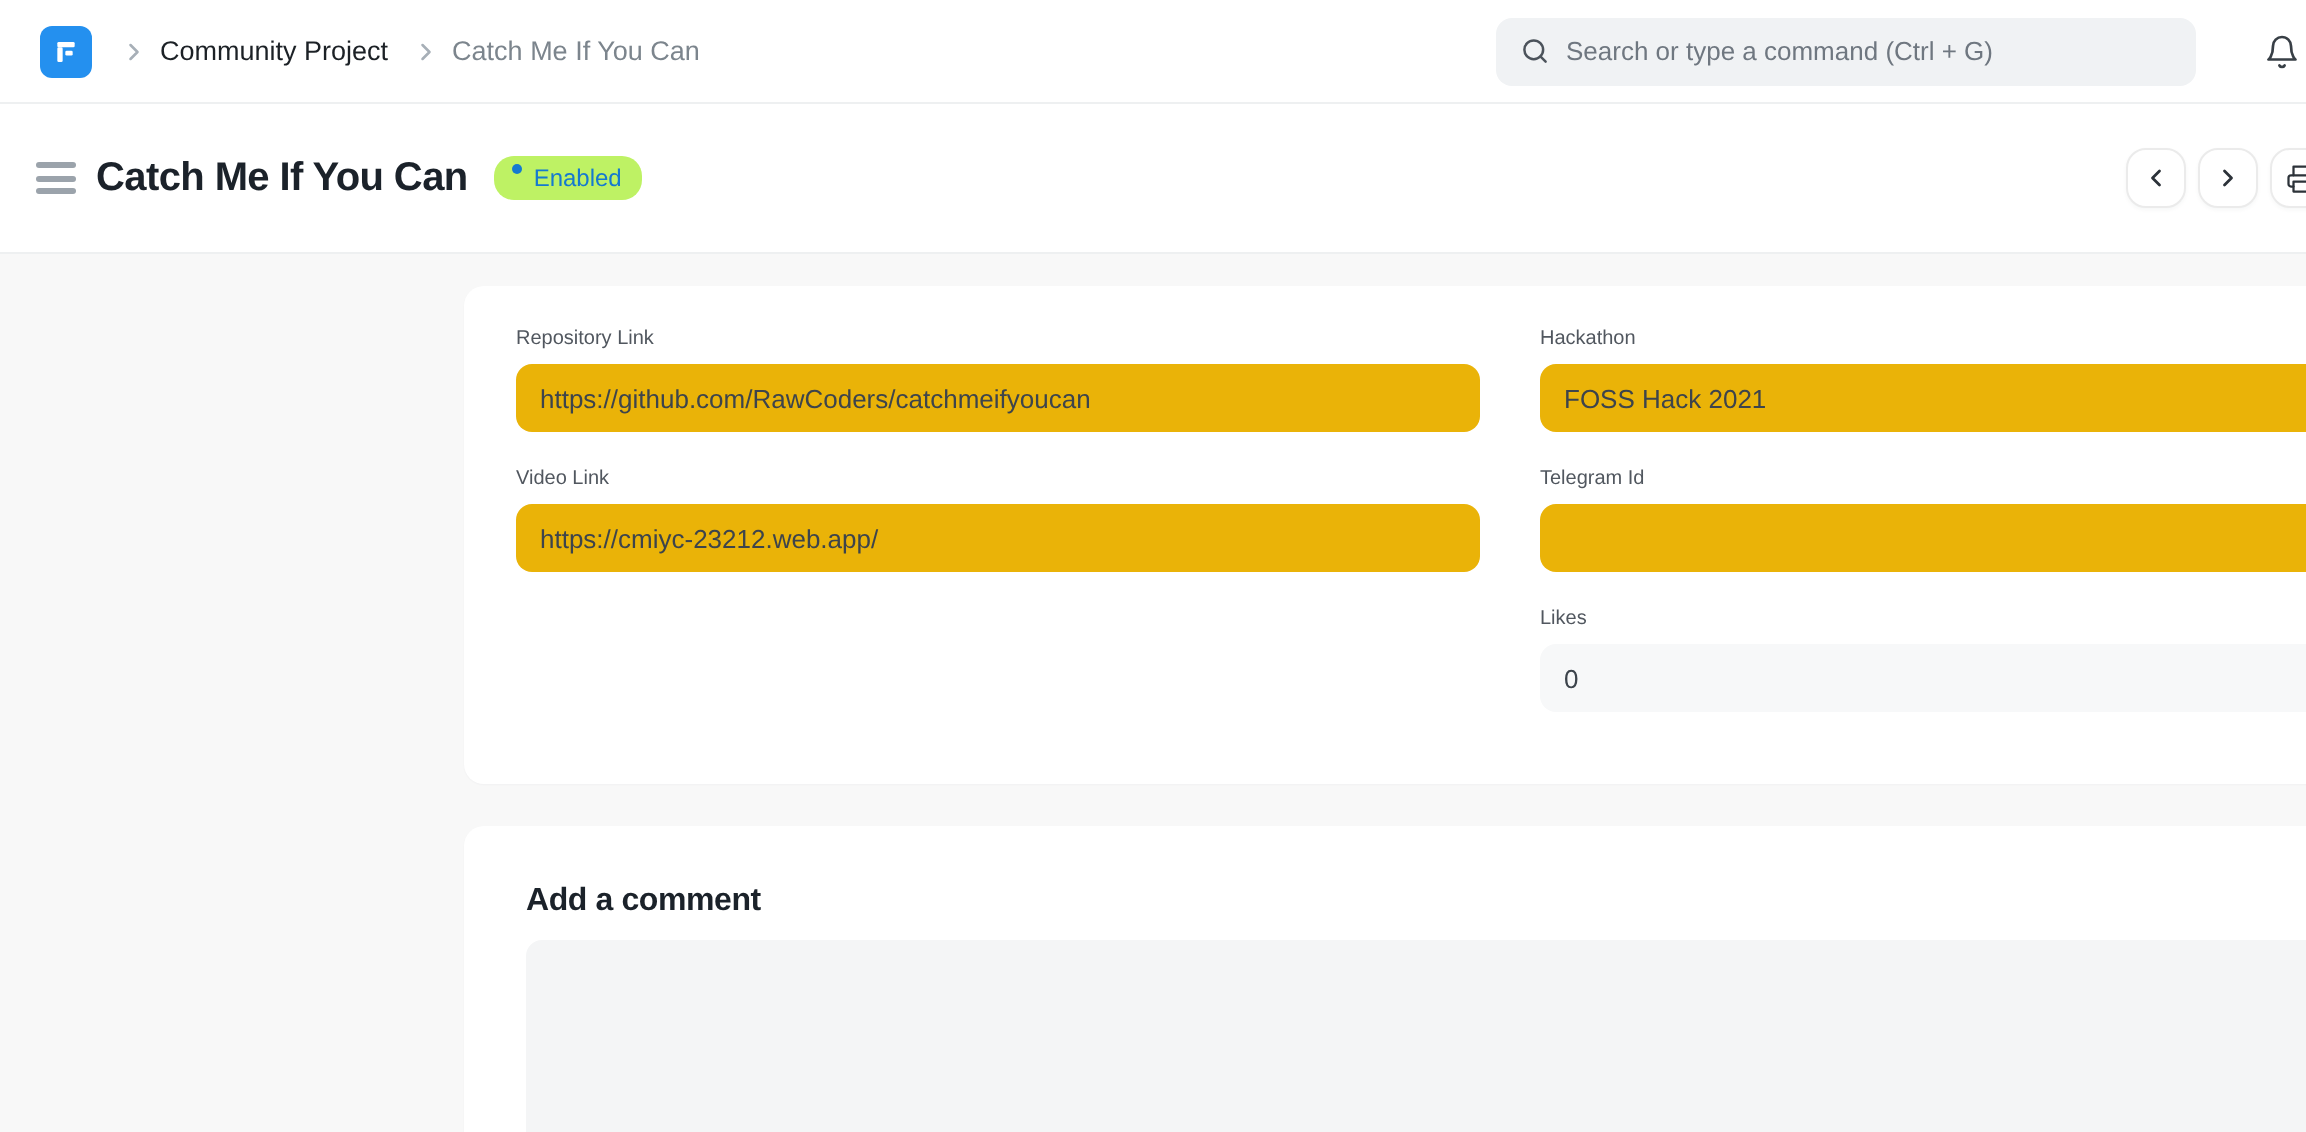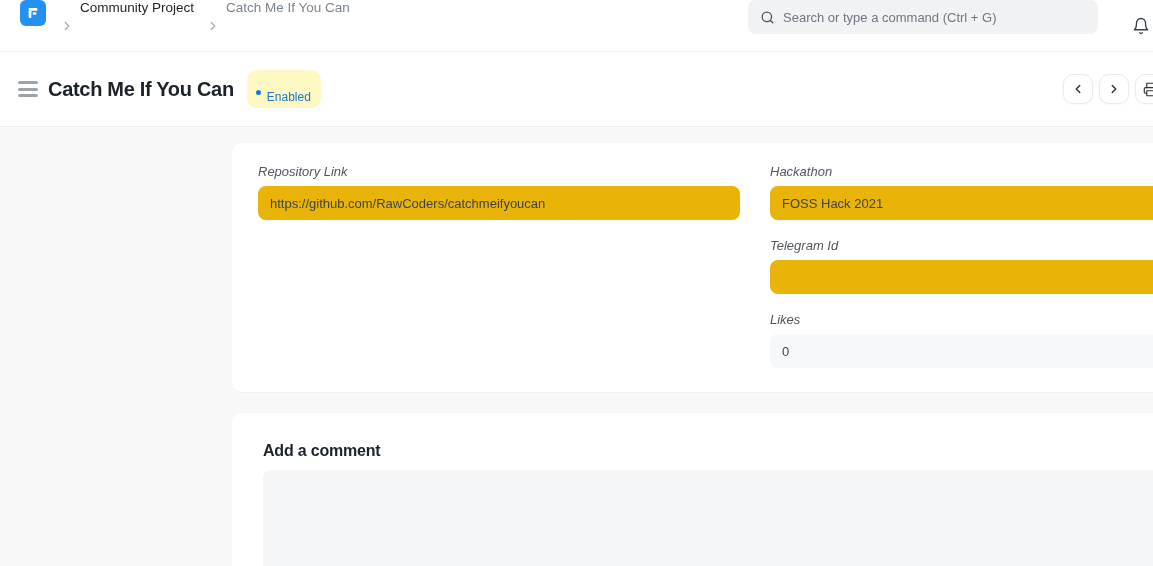--- a/index.html
+++ b/index.html
@@ -8,20 +8,21 @@
     font-family: "Liberation Sans", sans-serif;
     background: #ffffff;
     color: #1c2126;
     position: relative;
   }
 
   
   .navbar {
     height: 52px;
     display: flex;
+    align-items: center;
     padding: 0 2px 0 20px;
     background: #ffffff;
     border-bottom: 1px solid #eef0f1;
   }
   .logo {
     width: 26px; height: 26px;
     border-radius: 6px;
     background: #2490ef;
     display: flex; align-items: center; justify-content: center;
     flex: 0 0 auto;
@@ -81,24 +82,24 @@
     margin-left: 8px;
     font-size: 20px;
     font-weight: 700;
     color: #1b222a;
     letter-spacing: -0.3px;
     white-space: nowrap;
   }
   .status-badge {
     margin-left: 13px;
     display: inline-flex; align-items: flex-start; gap: 6px;
-    background: #fef9c3;
+    background: #bef264;
     color: #1579d0;
     font-size: 12px;
-    padding: 20px 10px 4px 9px;
+    padding: 4px 10px 4px 9px;
     border-radius: 10px;
     white-space: nowrap;
   }
   .status-dot {
     width: 5px; height: 5px; border-radius: 50%;
     background: #1579d0; display: inline-block;
   }
   .header-actions {
     position: absolute;
     left: 1063px; top: 75px;
@@ -134,24 +135,23 @@
   }
   .form-card { top: 16px; height: 249px; padding: 21px 26px 0 26px; }
   .form-grid {
     display: grid;
     grid-template-columns: 482px 1fr;
     column-gap: 30px;
   }
   .field { margin-bottom: 18px; }
   .field-label {
     display: block;
-    font-size: 13px;
+    font-size: 10px;
     color: #51575f;
     margin-bottom: 7px;
-    font-style: italic;
   }
   .field-input {
     width: 100%; height: 34px;
     background: #eab308;
     border: none; outline: none;
     border-radius: 8px;
     padding: 0 12px;
     font-family: "Liberation Sans", sans-serif;
     font-size: 13px;
     color: #3d444c;
@@ -258,20 +258,24 @@
 <div class="content">
 
   <div class="card form-card">
     <div class="form-grid">
 
       <div class="form-col">
         <div class="field">
           <label class="field-label">Repository Link</label>
           <input class="field-input" type="text" value="https://github.com/RawCoders/catchmeifyoucan" style="">
         </div>
+        <div class="field">
+          <label class="field-label">Video Link</label>
+          <input class="field-input" type="text" value="https://cmiyc-23212.web.app/" style="">
+        </div>
       </div>
 
       <div class="form-col">
         <div class="field">
           <label class="field-label">Hackathon</label>
           <input class="field-input" type="text" value="FOSS Hack 2021" style="">
         </div>
         <div class="field">
           <label class="field-label">Telegram Id</label>
           <input class="field-input" type="text" value="" style="">

